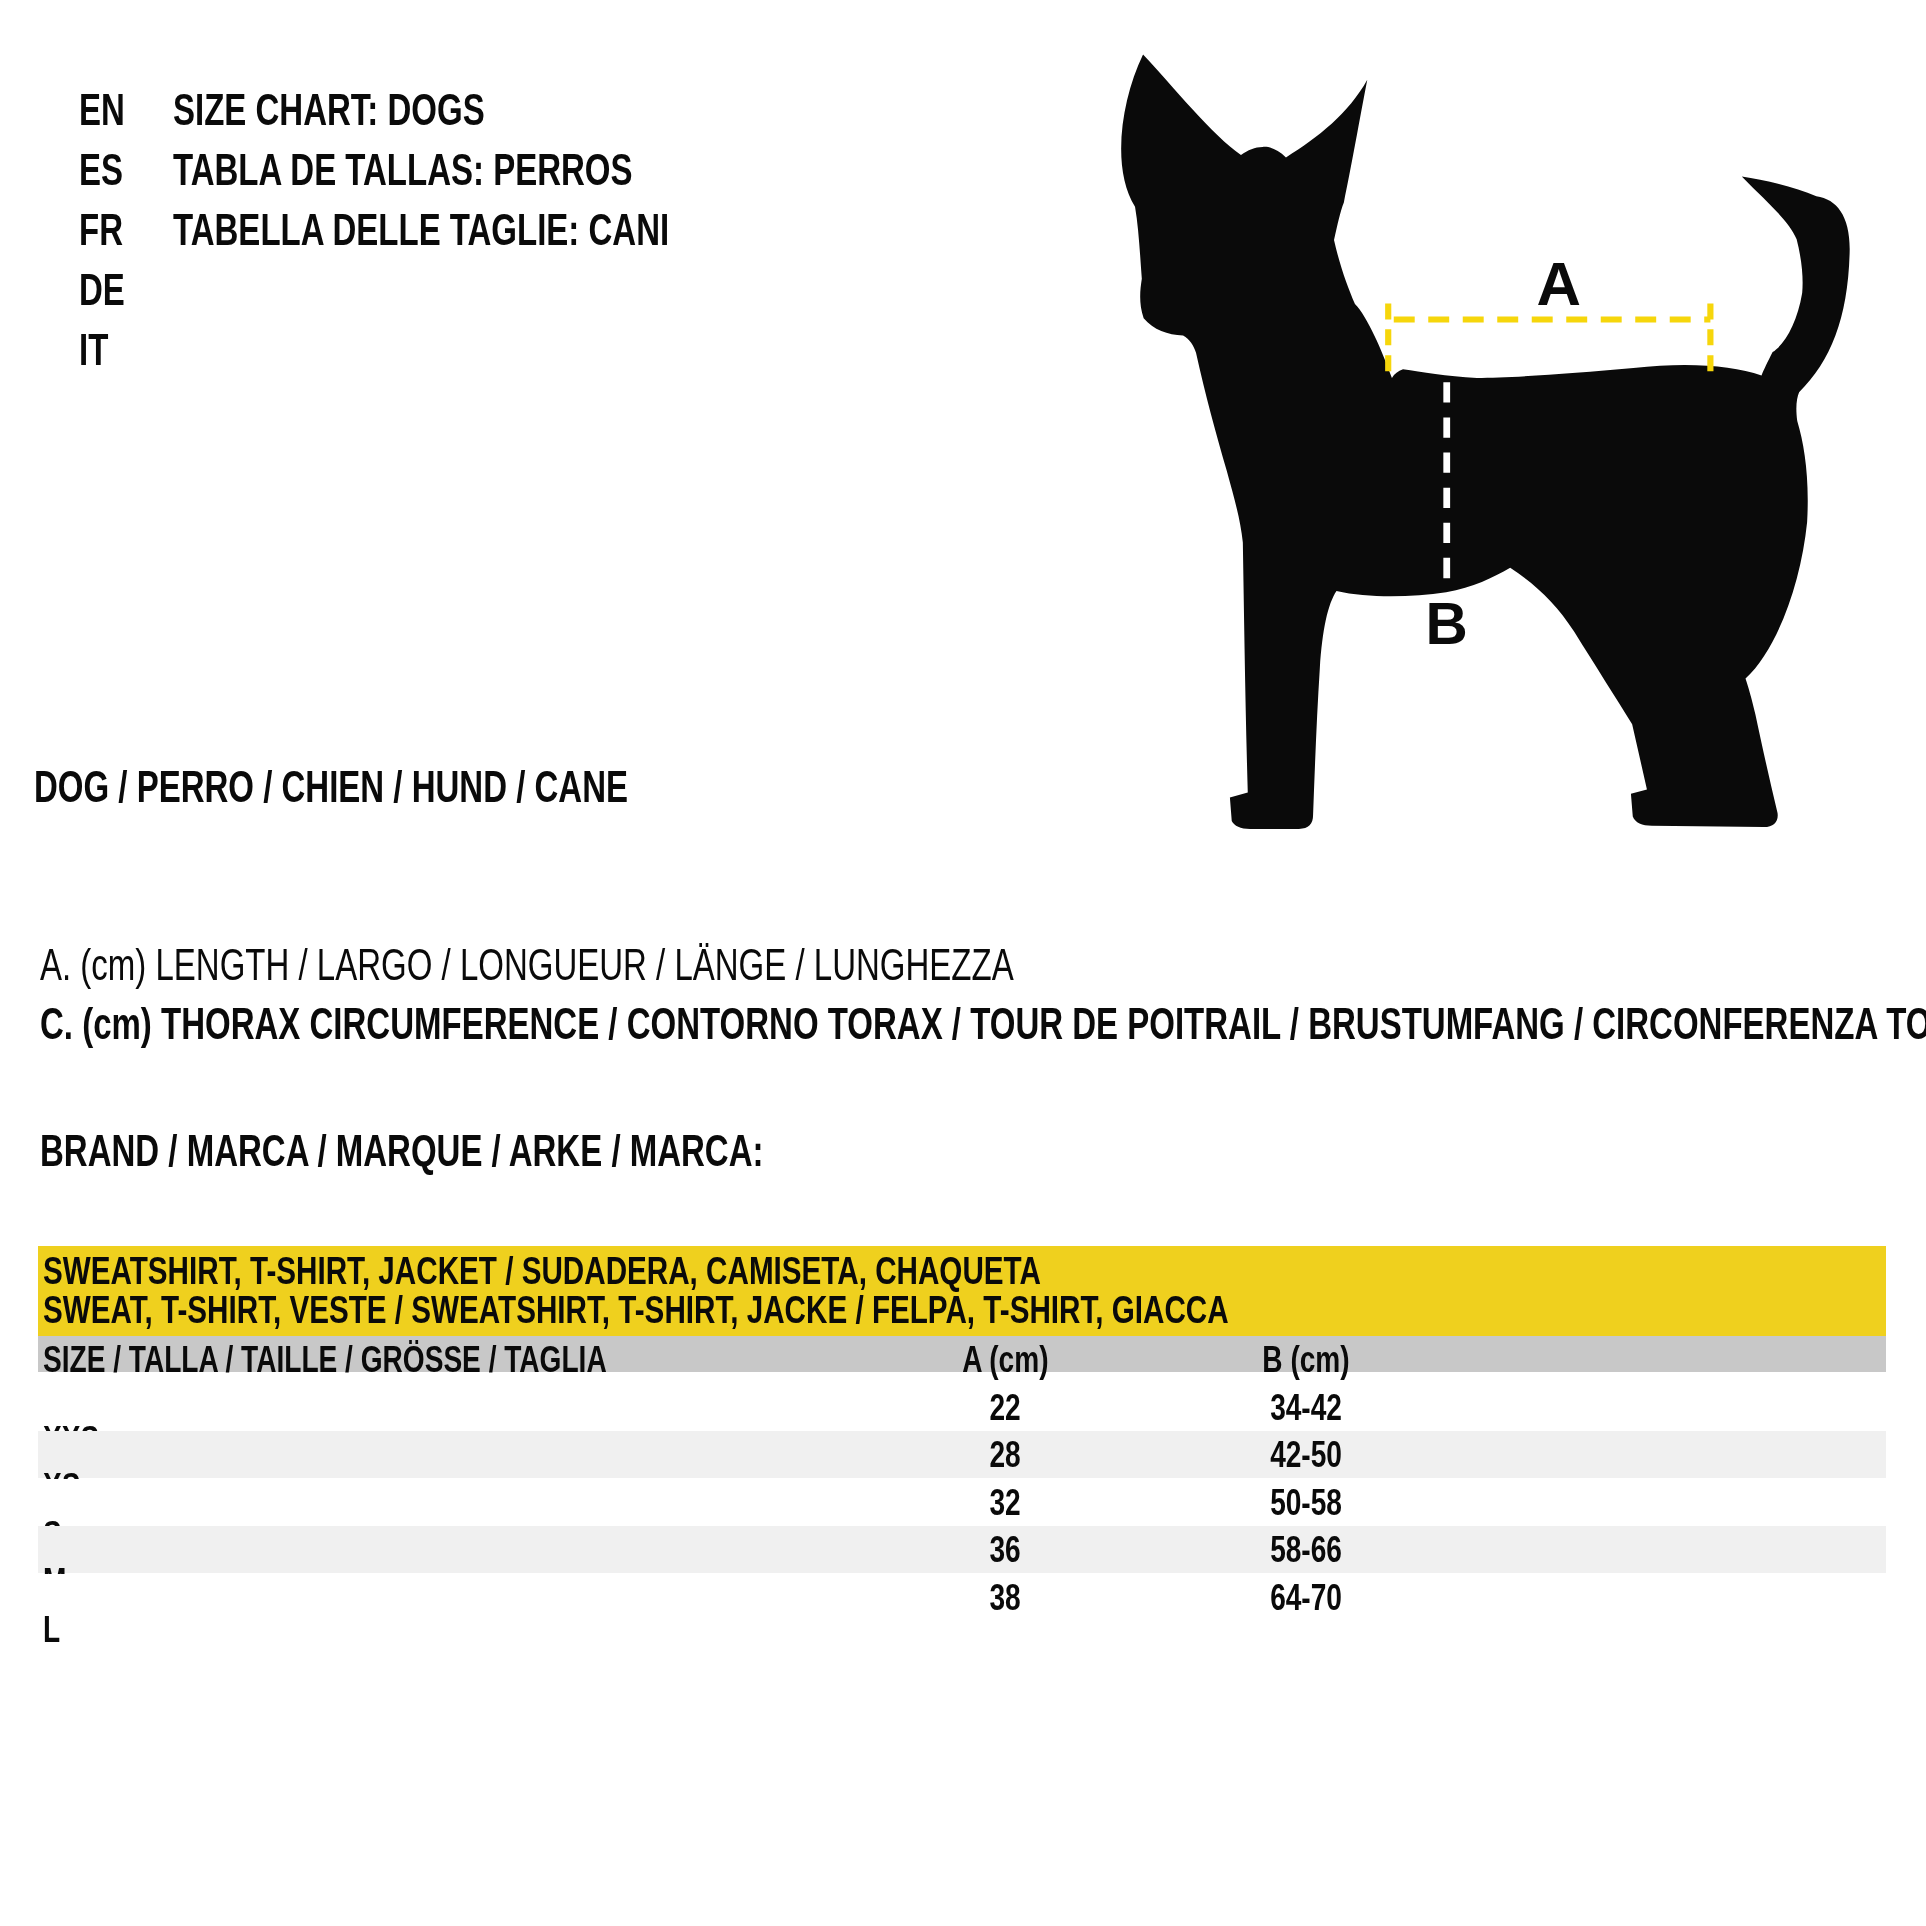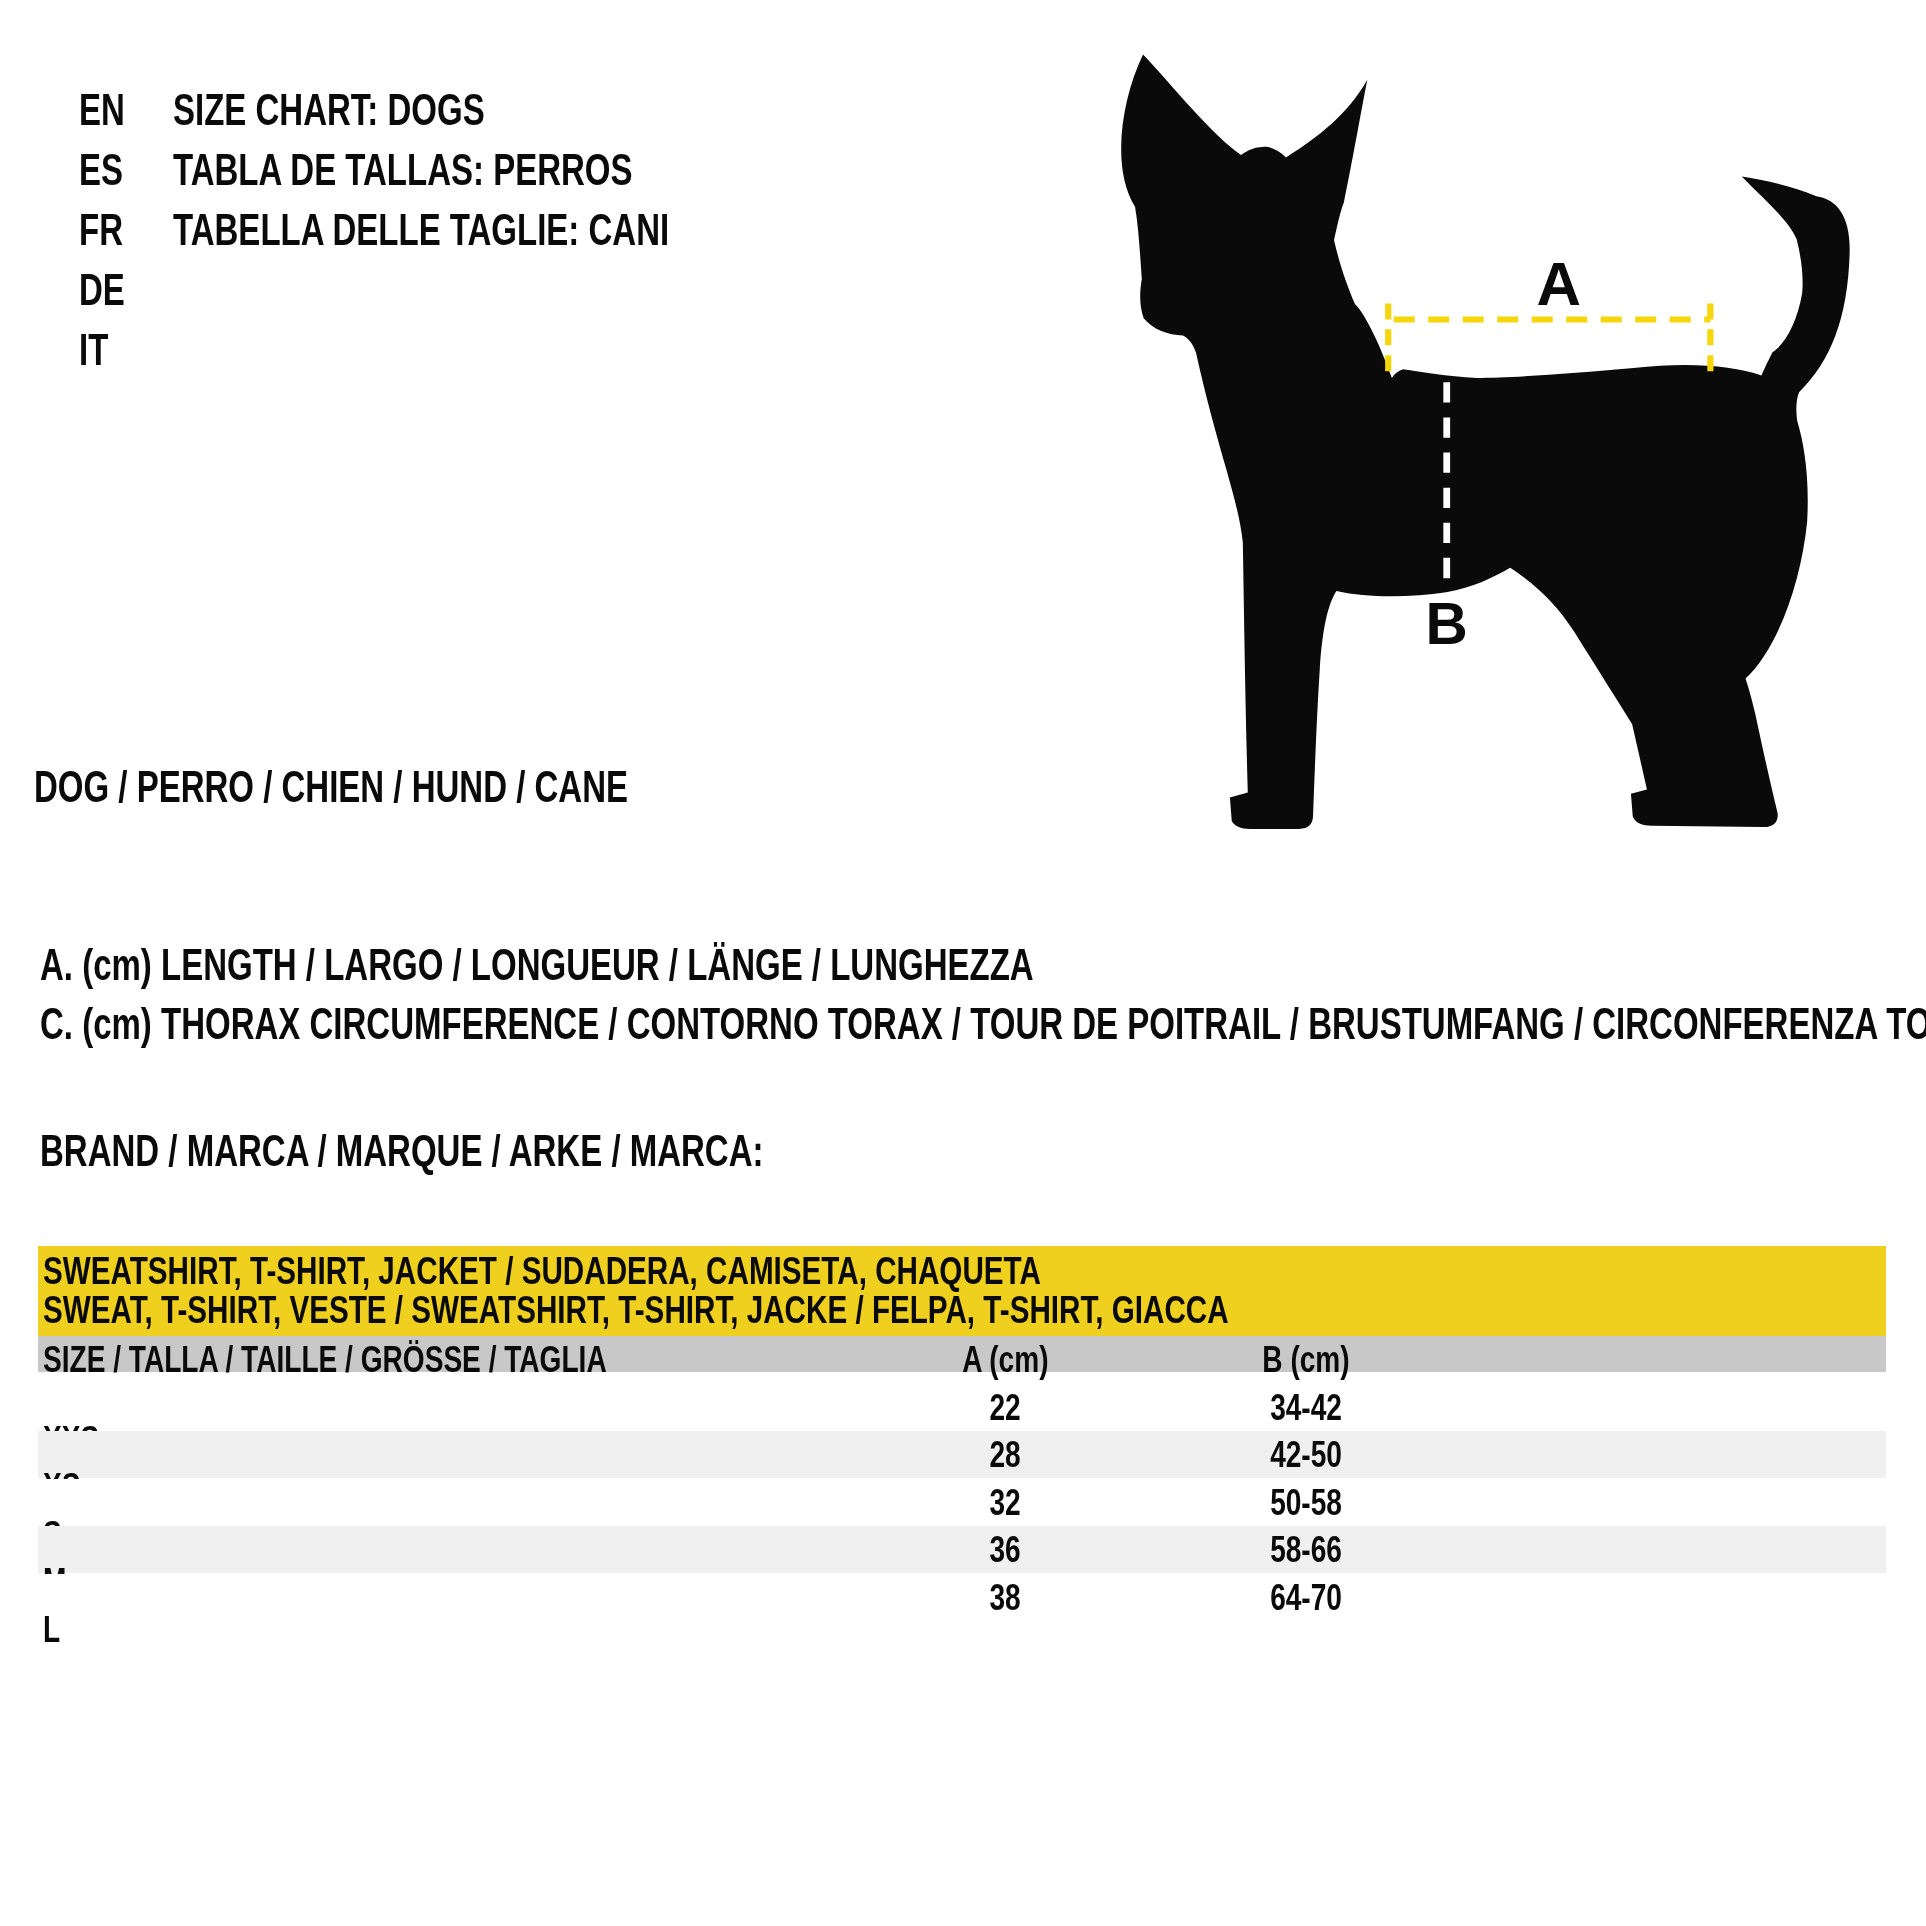--- a/index.html
+++ b/index.html
@@ -13,21 +13,21 @@
   .cndc{display:inline-block;transform:scaleX(0.78);transform-origin:50% 50%;white-space:nowrap;}
 
   .lang-codes{position:absolute;left:79px;top:80px;font-size:44px;font-weight:bold;}
   .lang-titles{position:absolute;left:173px;top:80px;font-size:44px;font-weight:bold;}
   .lang-codes div,.lang-titles div{height:60px;line-height:60px;}
 
   .dog-svg{position:absolute;left:1103px;top:25px;width:823px;height:823px;}
 
   .dog-caption{position:absolute;left:34px;top:757px;font-size:44px;font-weight:bold;height:60px;line-height:60px;}
 
-  .legend-a{position:absolute;left:40px;top:935px;font-size:44px;font-weight:bold;height:60px;line-height:60px;}
+  .legend-a{position:absolute;left:40px;top:935px;font-size:44px;font-weight:normal;height:60px;line-height:60px;}
   .legend-c{position:absolute;left:40px;top:994px;font-size:44px;font-weight:bold;height:60px;line-height:60px;}
   .brand-line{position:absolute;left:40px;top:1121px;font-size:44px;font-weight:bold;height:60px;line-height:60px;}
 
   .banner{position:absolute;left:38px;top:1246px;width:1848px;height:108px;background:#efd01e;}
   .banner .bl{position:absolute;left:5px;font-size:38px;font-weight:bold;height:41px;line-height:41px;}
   .banner .bl1{top:5px;}
   .banner .bl2{top:44px;}
 
   .thead{position:absolute;left:38px;top:1336px;width:1848px;height:36px;background:#c8c8c8;}
   .trow{position:absolute;left:38px;width:1848px;height:47px;background:#ffffff;}

